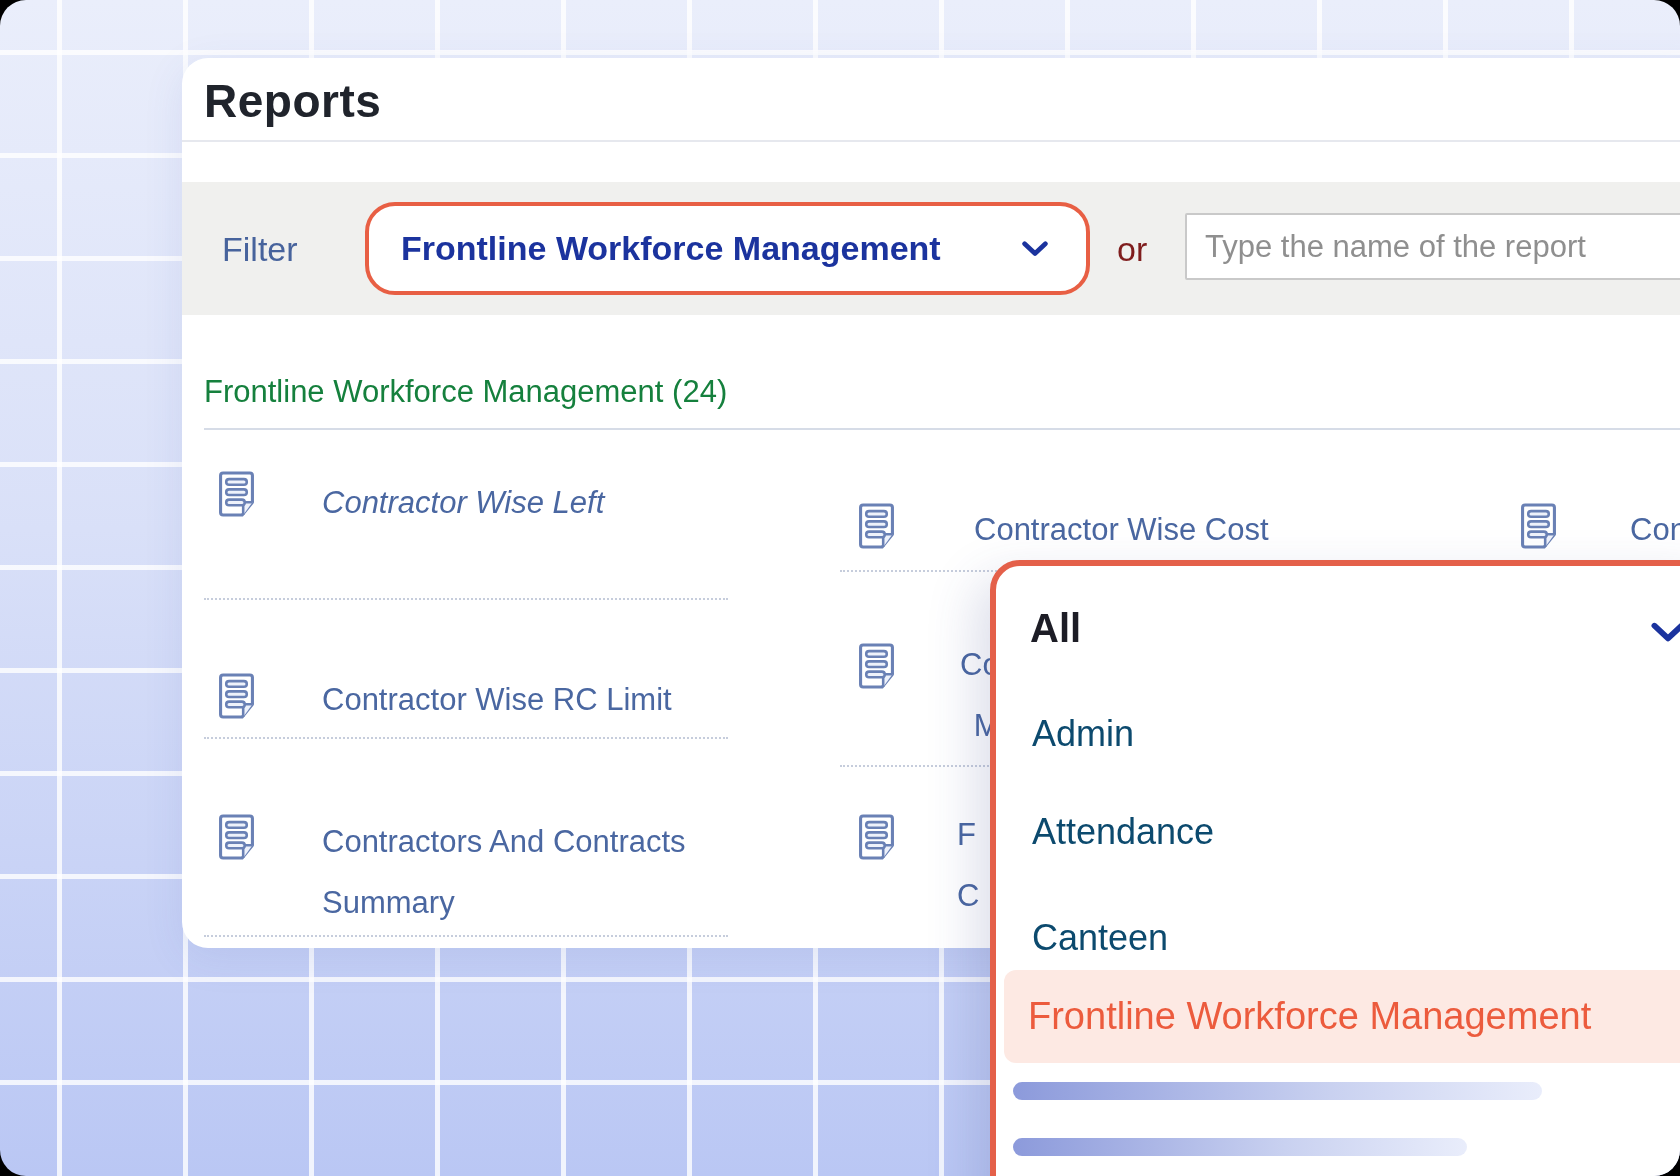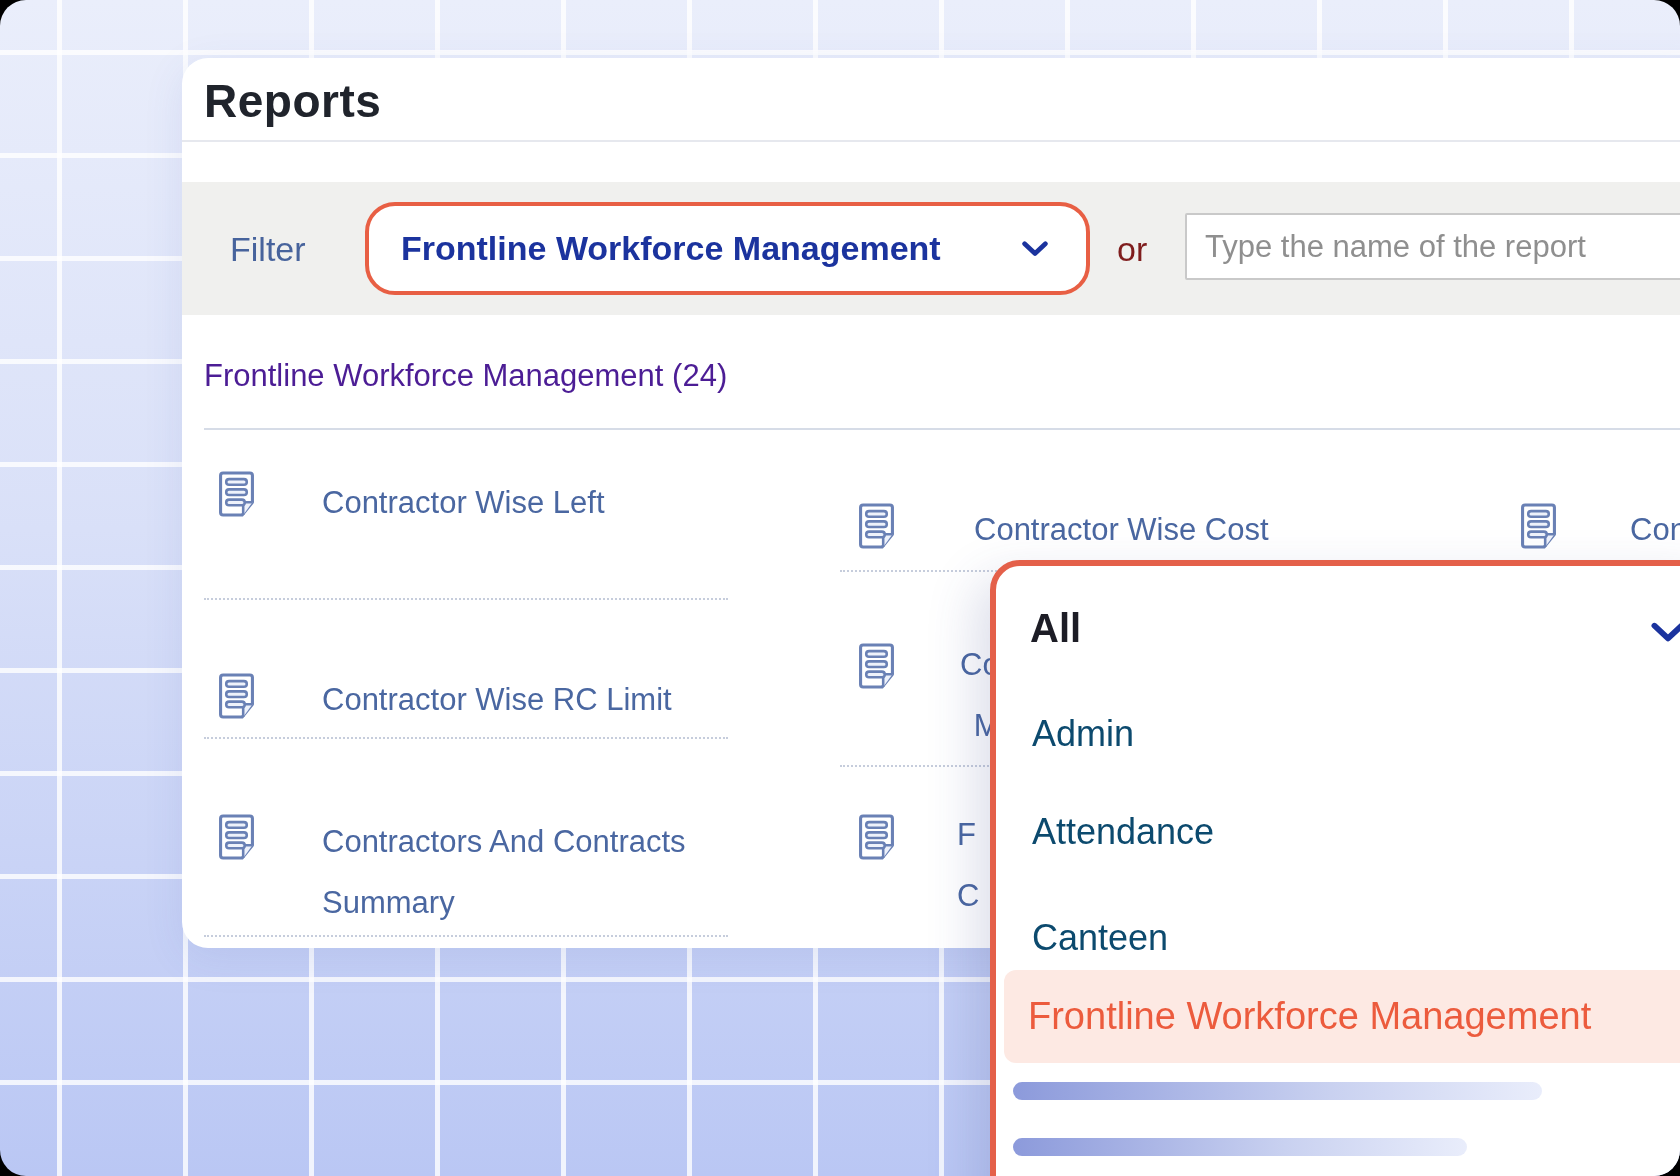--- a/index.html
+++ b/index.html
@@ -14,35 +14,35 @@
   }
   
   .card{
     position:absolute;left:182px;top:58px;width:1538px;height:890px;
     background:#ffffff;border-radius:26px;z-index:1;
     box-shadow:0 10px 40px rgba(70,90,180,.10);
   }
   .page-title{position:absolute;left:22px;top:16px;font-size:46px;font-weight:600;color:#20242c;letter-spacing:.5px;}
   .title-divider{position:absolute;left:0;top:82px;right:0;height:0;border-top:2px solid #e6e8ee;}
   .filter-bar{position:absolute;left:0;top:124px;right:0;height:133px;background:#f0f0ee;}
-  .filter-label{position:absolute;left:48px;top:50%;transform:translateY(-50%);font-size:34px;color:#47639c;}
+  .filter-label{position:absolute;left:40px;top:50%;transform:translateY(-50%);font-size:34px;color:#47639c;}
   .pill{
     position:absolute;left:183px;top:20px;width:725px;height:93px;background:#fff;
     border:4px solid #e85f44;border-radius:30px;display:flex;align-items:center;
     padding:0 38px 0 32px;cursor:pointer;
   }
   .pill-value{font-size:34px;font-weight:700;color:#1b339e;white-space:nowrap;}
   .pill .chev{margin-left:auto;display:flex;}
   .or-label{position:absolute;left:935px;top:50%;transform:translateY(-50%);font-size:34px;color:#7f1d1d;}
   .search-input{
     position:absolute;left:1003px;top:31px;width:600px;height:67px;background:#fff;
     border:2px solid #c9c9c9;border-radius:2px;font-size:31px;color:#444;padding:0 18px;outline:none;
   }
   .search-input::placeholder{color:#8f8f8f;}
-  .section-title{position:absolute;left:22px;top:300px;font-size:31px;color:#4c1d95;}
+  .section-title{position:absolute;left:22px;top:316px;font-size:31px;color:#15803d;}
   .section-divider{position:absolute;left:22px;top:370px;right:0;border-top:2px solid #d6dce7;}
   .report-item{position:absolute;cursor:pointer;}
   .doc-icon{position:absolute;display:block;}
   .report-title{position:absolute;font-size:31px;line-height:61px;color:#4a67a1;white-space:nowrap;}
   .dotted{position:absolute;border-top:2px dotted #c6cddc;height:0;}
   
   .panel{
     position:absolute;left:990px;top:560px;width:740px;height:660px;z-index:2;
     background:#fff;border:6px solid #e4604a;border-radius:30px;overflow:hidden;
     box-shadow:-14px 18px 50px rgba(60,70,140,.18);
@@ -91,21 +91,21 @@
     <div class="report-item" style="left:36px;top:412px;">
       <span class="doc-icon">
         <svg width="37" height="48" viewBox="0 0 36 46" fill="none">
           <path d="M5 2.5 H31 Q33.5 2.5 33.5 5 V31 L23.5 43.5 H5 Q2.5 43.5 2.5 41 V5 Q2.5 2.5 5 2.5 Z" fill="#ffffff" stroke="#6a81b5" stroke-width="3" stroke-linejoin="round"></path>
           <path d="M33.5 31 H27 Q24.5 31 24.5 33.5 V43.5" stroke="#6a81b5" stroke-width="2.5" fill="#eef2fb"></path>
           <rect x="8" y="8.5" width="20" height="5.5" rx="2.75" stroke="#6a81b5" stroke-width="2.5" fill="#eef2fb"></rect>
           <rect x="8" y="18.5" width="20" height="5.5" rx="2.75" stroke="#6a81b5" stroke-width="2.5" fill="#eef2fb"></rect>
           <rect x="8" y="28.5" width="18" height="5.5" rx="2.75" stroke="#6a81b5" stroke-width="2.5" fill="#eef2fb"></rect>
         </svg>
       </span>
-      <div class="report-title" style="left:104px;top:2px;">
+      <div class="report-title" style="left:104px;top:2px;font-style:italic;">
         <div>Contractor Wise Left</div>
       </div>
     </div>
     <div class="dotted" style="left:22px;top:540px;width:524px;"></div>
 
     <div class="report-item" style="left:36px;top:614px;">
       <span class="doc-icon">
         <svg width="37" height="48" viewBox="0 0 36 46" fill="none">
           <path d="M5 2.5 H31 Q33.5 2.5 33.5 5 V31 L23.5 43.5 H5 Q2.5 43.5 2.5 41 V5 Q2.5 2.5 5 2.5 Z" fill="#ffffff" stroke="#6a81b5" stroke-width="3" stroke-linejoin="round"></path>
           <path d="M33.5 31 H27 Q24.5 31 24.5 33.5 V43.5" stroke="#6a81b5" stroke-width="2.5" fill="#eef2fb"></path>

